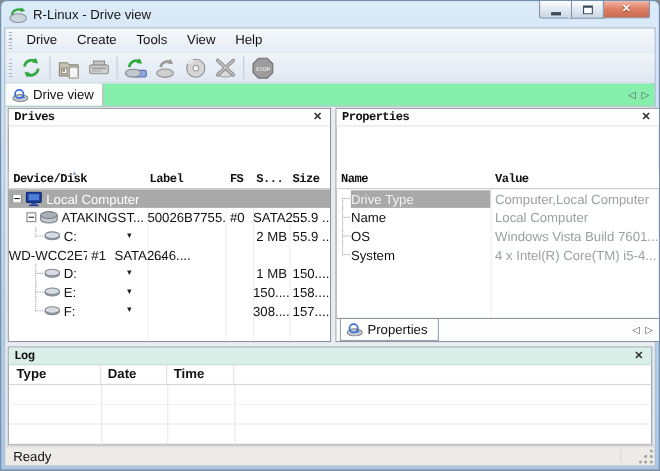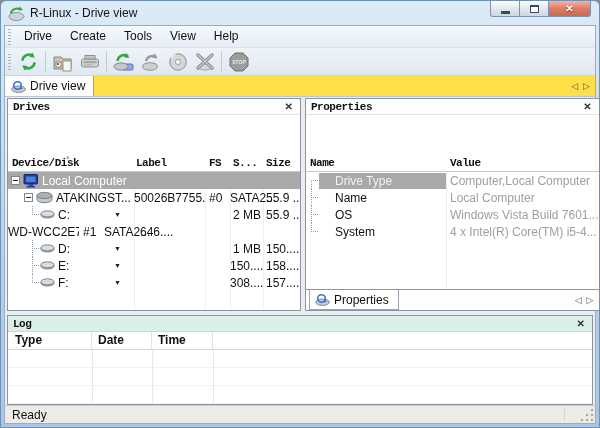--- a/index.html
+++ b/index.html
@@ -33,21 +33,21 @@
     background:linear-gradient(#f6f9fc,#e6edf5); border-bottom:1px solid #dde4ee; }
   .grip { width:3px; height:16px; margin:0 4px 0 3px;
     background:repeating-linear-gradient(180deg,#aab4c2 0 1px, transparent 1px 3px); }
   .menu-item { font-size:12px; color:#111; padding:12px 9px; line-height:21px;text-align:right; }
 
   .toolbar { height:28px; display:flex; align-items:center; flex:none;
     background:linear-gradient(#eff4f9,#dfe7f1); border-bottom:1px solid #ccd5e2; }
   .tbtn { width:27px; height:25px; display:flex; align-items:center; justify-content:center; }
   .tsep { width:1px; height:21px; background:#c2cad6; margin:0 3px; }
 
-  .tabrow { height:21px; flex:none; background:#fde047; border-bottom:1px solid #bcc5d0;
+  .tabrow { height:21px; flex:none; background:#86efac; border-bottom:1px solid #bcc5d0;
     display:flex; align-items:stretch; position:relative; }
   .tab-top { display:flex; align-items:center; gap:4px; padding:0 8px 0 6px; background:#fdfdfe;
     border-right:1px solid #9aa5b1; }
   .tab-label { font-size:12px; color:#111; }
   .tab-arrows { position:absolute; right:5px; top:0; bottom:0; display:flex; align-items:center; gap:5px; }
   .arr { font-size:9px; color:#555; line-height:1; }
 
   
   .main { flex:1; display:flex; gap:4px; padding:1px 2px 4px 2px; background:#e9edf2; min-height:0; }
   .panel { background:#fff; border:1px solid #8e959e; display:flex; flex-direction:column; min-height:0; }
@@ -85,21 +85,21 @@
   .conn.cfirst::before { top:8px; }
   .conn.clast::before { bottom:8px; }
   .ticon { flex:none; margin-right:3px; display:flex; }
   .ddown { position:absolute; right:13px; top:5px; font-size:7px; color:#222; line-height:1; }
   .dev-label { overflow:hidden; white-space:nowrap; }
 
   
   .pc1{width:140px;padding-left:4px;} .pc2{flex:1;padding-left:4px;}
   .prow { display:flex; height:17px; align-items:center; font-size:12px; position:relative; z-index:1; }
   .p-name { width:140px; display:flex; align-items:center; overflow:hidden; }
-  .p-name .ntxt { flex:1; padding:1px 16px; color:#111; white-space:nowrap; overflow:hidden; }
+  .p-name .ntxt { flex:1; padding:1px 0; color:#111; white-space:nowrap; overflow:hidden; }
   .prow.psel .ntxt { background:#a9a9a9; color:#f2f2f2; }
   .p-val { flex:1; color:#9aa0a4; padding-left:4px; white-space:nowrap; overflow:hidden; }
   .ptabs { flex:none; height:21px; border-top:1px solid #8e959e; display:flex; align-items:stretch; position:relative; background:#fdfdfe; }
   .tab-bottom { display:flex; align-items:center; gap:4px; padding:0 9px 0 5px; margin-left:3px; background:#fff;
     border:1px solid #9aa5b1; border-top:none; }
 
   
   .logwrap { flex:none; height:90px; padding:0 2px; background:#e9edf2; }
   .logpanel { height:100%; background:#fff; border:1px solid #8e959e; display:flex; flex-direction:column; }
   .loghead { height:16px; flex:none; display:flex; align-items:center; padding:0 5px;

